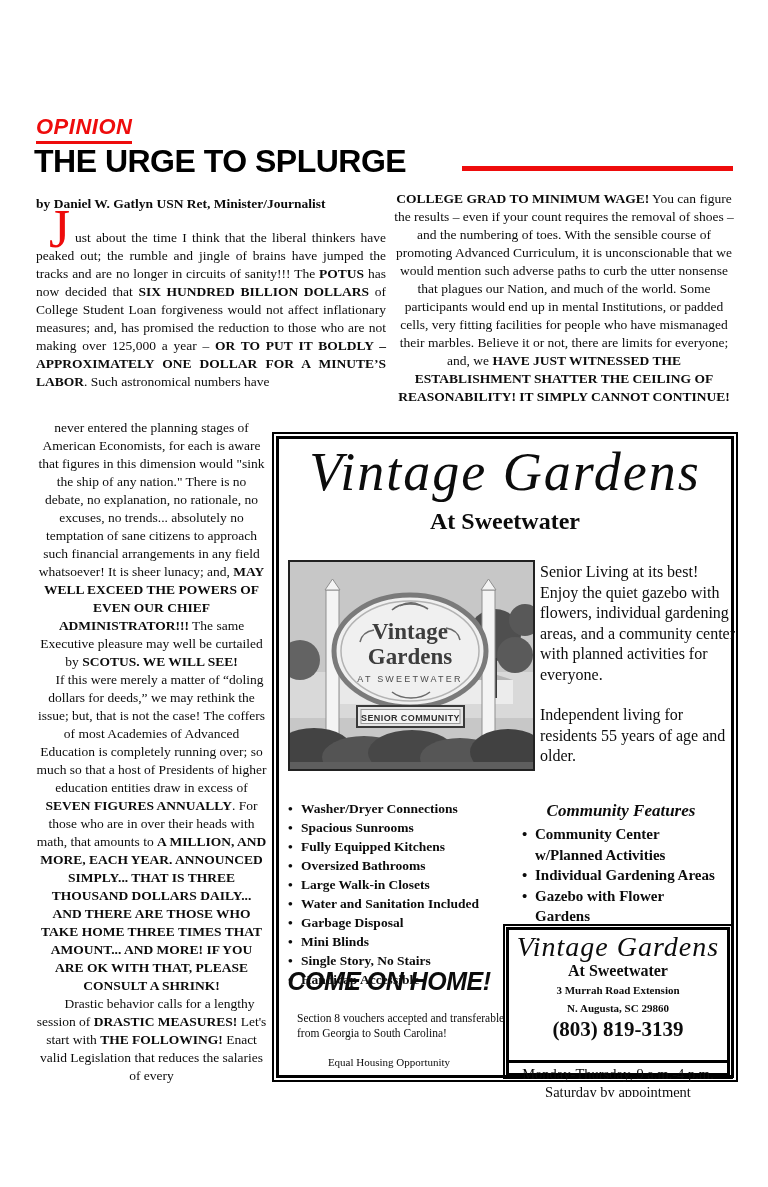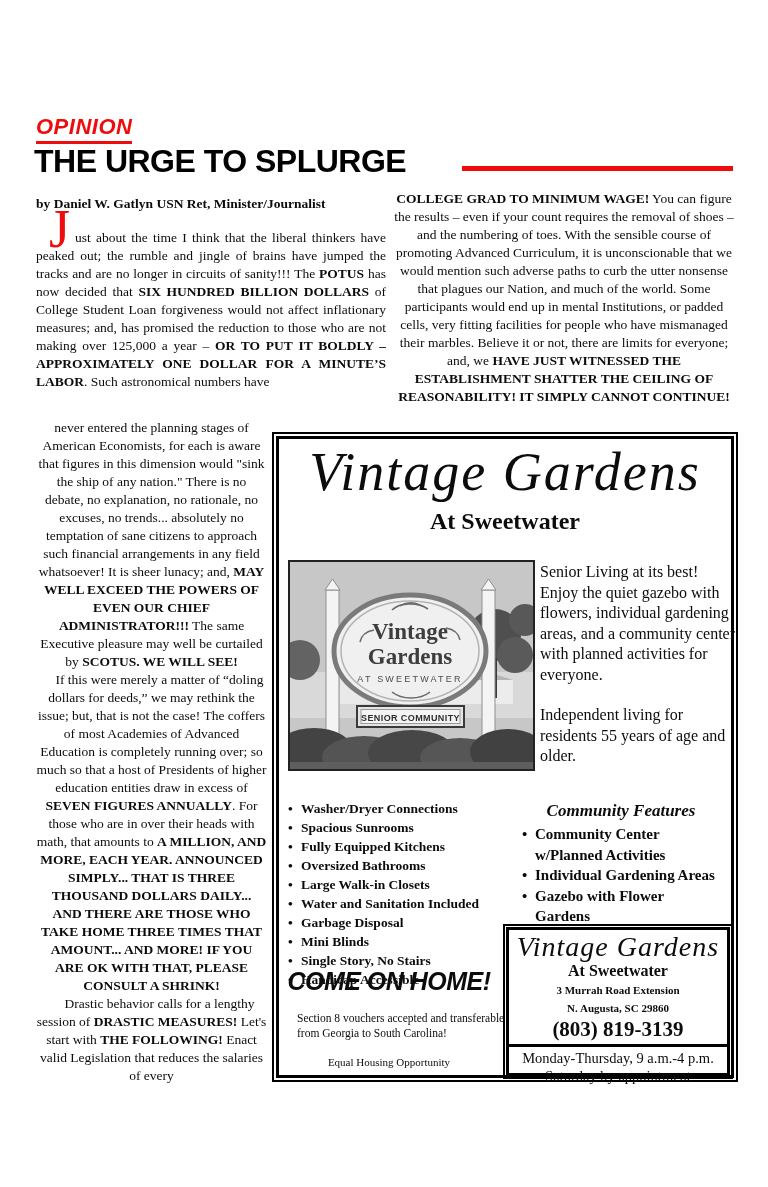--- a/index.html
+++ b/index.html
@@ -69,21 +69,21 @@
   .eho      { left:8px;  top:622px; width:214px; text-align:center; font-size:11px; }
 
   .contact { left:229px; top:490px; width:230px; height:155px;
     border:2px solid #000; padding:1px; }
   .contact-inner { border:3px solid #000; height:100%; text-align:center; }
   .contact-name { font-style:italic; font-size:28px; line-height:30px;
     letter-spacing:1px; padding-top:2px; }
   .contact-sub  { font-weight:bold; font-size:16px; line-height:17px; }
   .contact-addr { font-weight:bold; font-size:11px; line-height:18px; padding-top:2px; }
   .contact-phone{ font-weight:bold; font-size:21px; line-height:25px; }
-  .contact-hours{ border-top:3px solid #000; margin-top:2px; padding-top:2px;
+  .contact-hours{ border-top:3px solid #000; margin-top:18px; padding-top:2px;
     font-size:14.5px; line-height:18px; }
 </style>
 </head>
 <body>
 
 <div class="page">
 
   <div class="abs kicker">OPINION</div>
   <div class="abs title">THE URGE TO SPLURGE</div>
   <div class="abs title-rule"></div>

